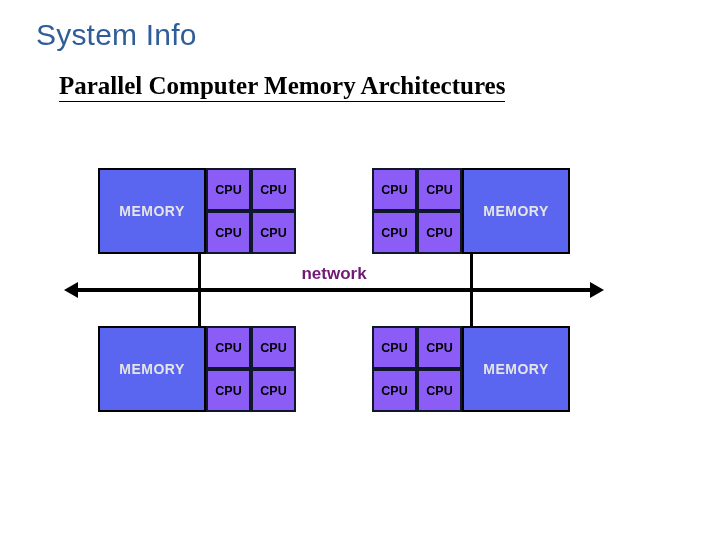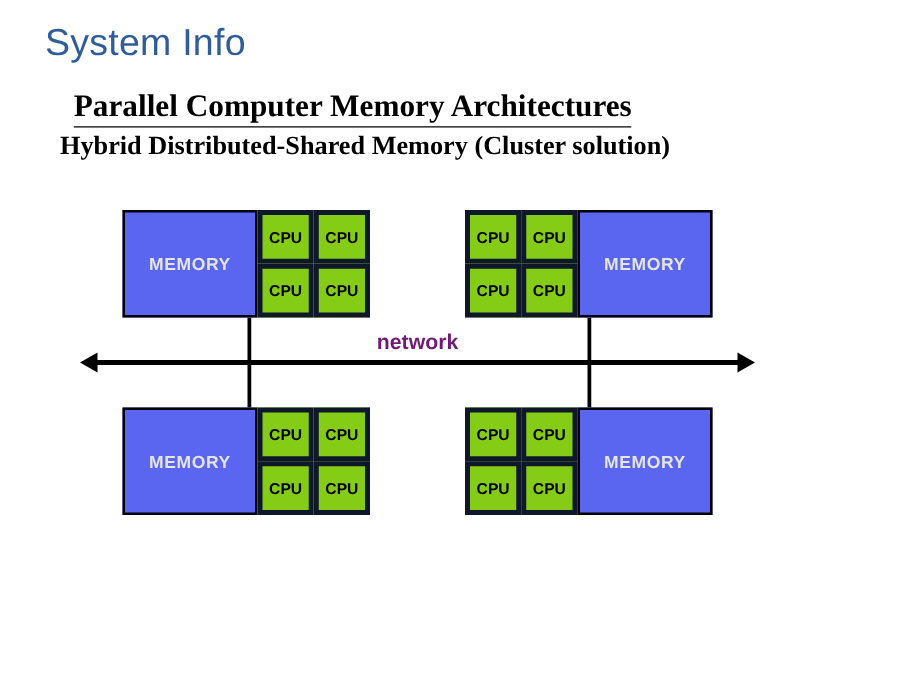--- a/index.html
+++ b/index.html
@@ -92,22 +92,22 @@
     flex-direction: column;
     width: 90px;
     height: 86px;
   }
   .cpurow {
     flex: 1;
     display: flex;
   }
   .cpu {
     flex: 1;
-    background: #84cc16;
-    border: 4px solid #0f172a;
+    background: #8b5cf6;
+    border: 2px solid #0f172a;
     box-sizing: border-box;
     display: flex;
     align-items: center;
     justify-content: center;
     color: #000;
     font-weight: 700;
     font-size: 12.5px;
   }
 
   
@@ -161,21 +161,20 @@
 </style>
 </head>
 <body>
 
 <div class="page">
 
   <div class="page-title">System Info</div>
 
   <div class="heading">Parallel Computer Memory Architectures</div>
 
-  <div class="subheading">Hybrid Distributed-Shared Memory (Cluster solution)</div>
 
   <div class="diagram">
 
     <div class="stub top a"></div>
     <div class="stub top b"></div>
     <div class="stub bottom a"></div>
     <div class="stub bottom b"></div>
 
     <div class="bus"></div>
     <div class="arrowhead left"></div>

